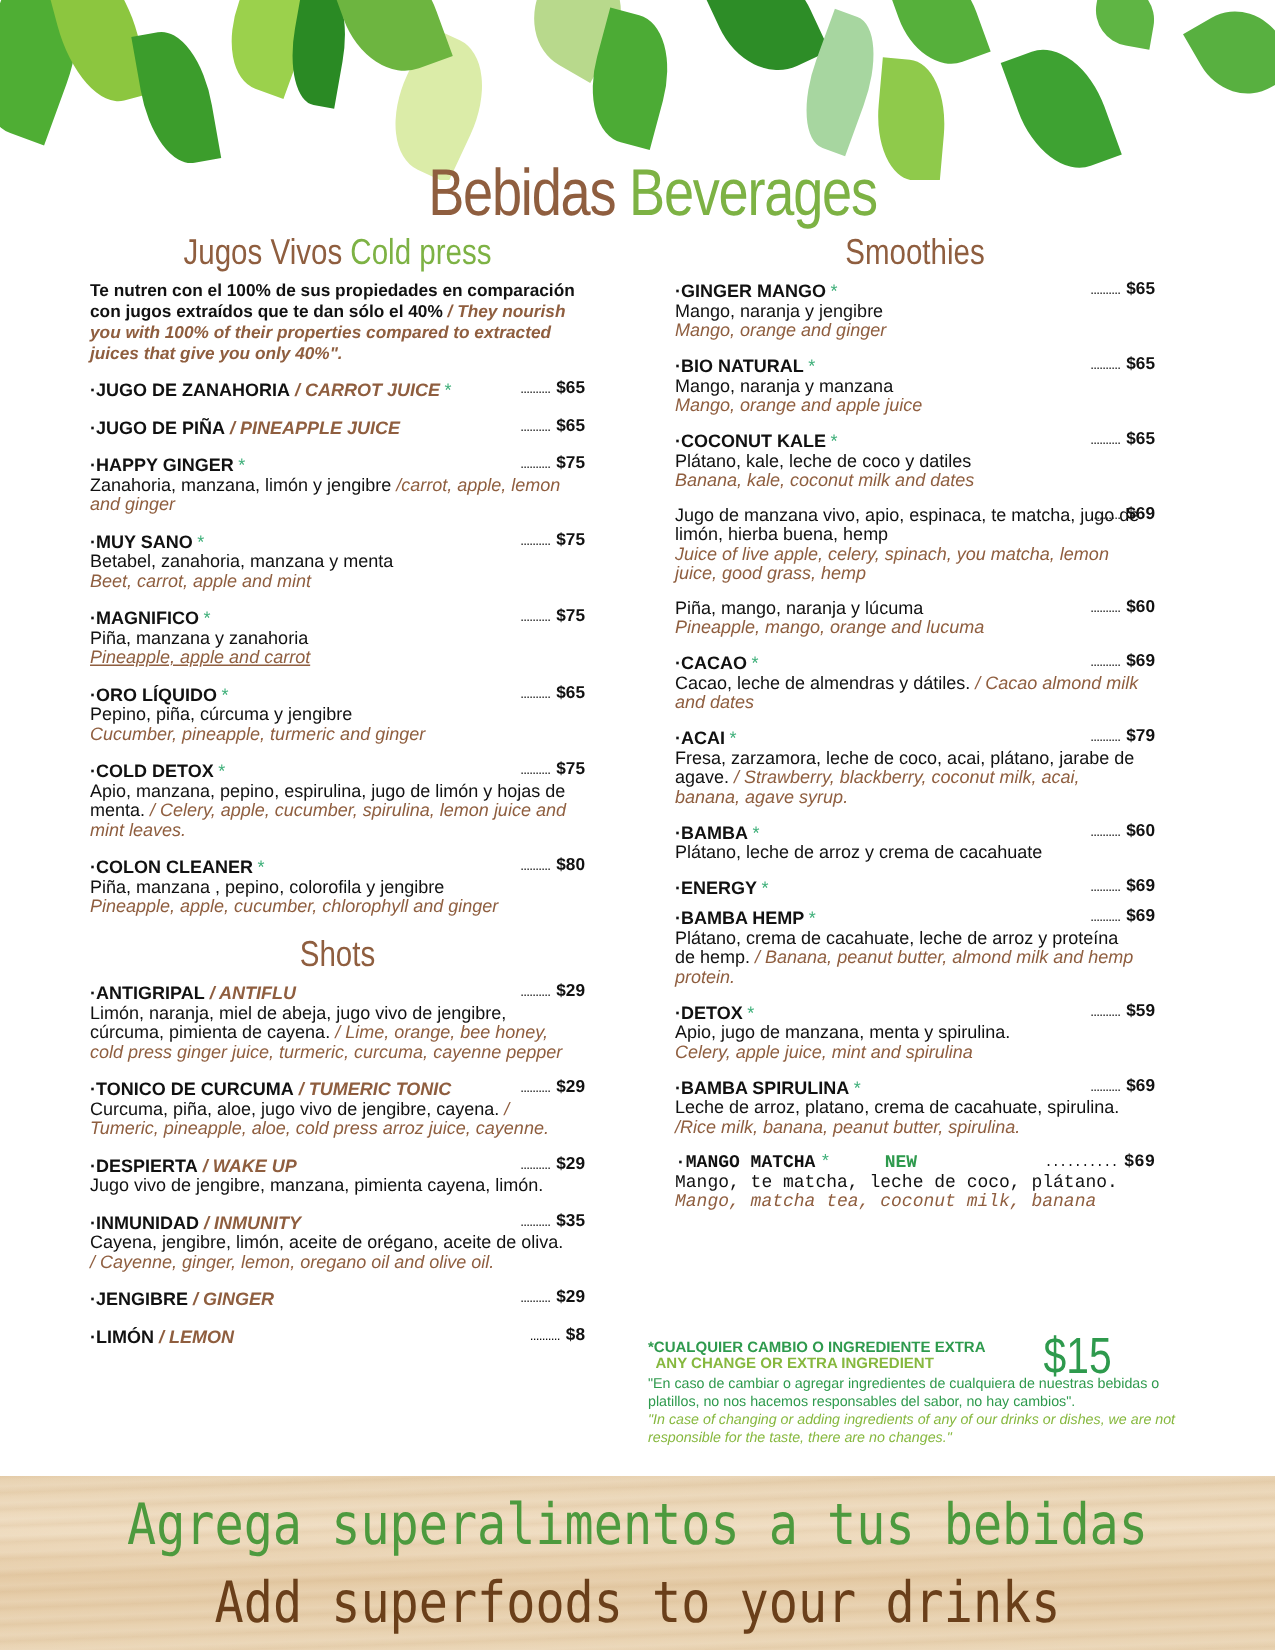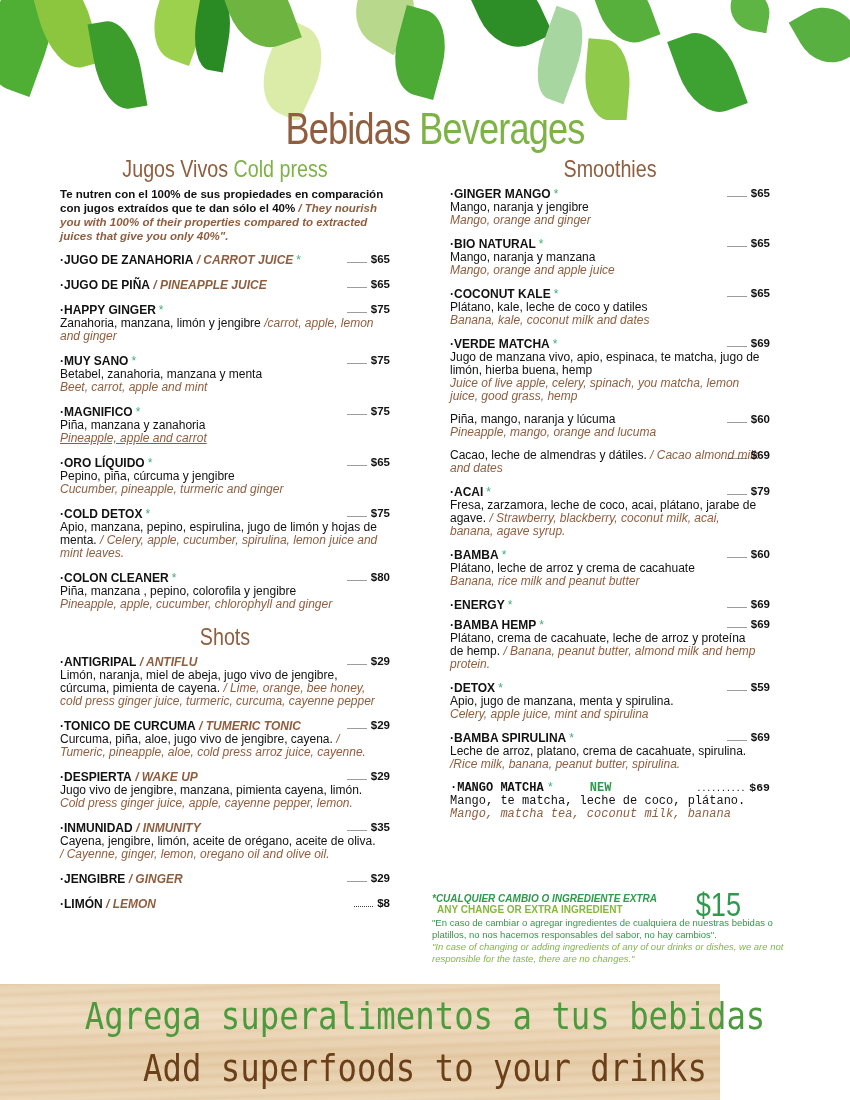--- a/index.html
+++ b/index.html
@@ -27,28 +27,28 @@
 
   .item { position: relative; margin-bottom: 11px; font-family: "Liberation Sans", sans-serif; }
   .item-name { font-size: 12px; font-weight: bold; line-height: 14px; padding-right: 60px; }
   .star { color: #3fb07a; font-weight: normal; margin-left: 3px; }
   .new { color: #2e9a4d; font-weight: bold; margin-left: 36px; }
   .price { position: absolute; right: 0; top: 0; font-size: 11.5px; font-weight: bold; }
   .dots { font-size: 9px; letter-spacing: -0.5px; margin-right: 4px; font-weight: normal; }
   .desc { font-size: 12px; line-height: 13px; padding-right: 8px; }
 
   .note { position: absolute; left: 432px; top: 893px; width: 360px; font-family: "Liberation Sans", sans-serif; }
-  .note-es { font-size: 10px; font-weight: bold; color: #2e9a4d; font-style: italic; }
+  .note-es { font-size: 10px; font-weight: bold; color: #2e9a4d; }
   .note-en { font-size: 10px; font-weight: bold; color: #86b83e; margin-left: 5px; }
   .note-price { position: absolute; left: 258px; top: -8px; font-size: 34px; color: #2e9a4d;
     font-family: "Liberation Sans", sans-serif; transform: scaleX(0.8); }
   .disc-es { font-size: 9.5px; color: #2e9a4d; line-height: 12px; margin-top: 2px; }
   .disc-en { font-size: 9.5px; color: #86b83e; font-style: italic; line-height: 12px; }
 
-  .banner { position: absolute; left: 0; top: 984px; width: 720px; height: 116px;
+  .banner { position: absolute; left: 0; top: 984px; width: 850px; height: 116px;
     background: linear-gradient(180deg, #e8d2b1 0%, #efdcc0 30%, #e5cba6 60%, #ead5b5 100%); }
   .banner-grain { position: absolute; inset: 0;
     background: repeating-linear-gradient(178deg, rgba(190,150,100,0.12) 0px, rgba(190,150,100,0.0) 3px, rgba(255,255,255,0.08) 7px, rgba(190,150,100,0.1) 11px); }
   .banner-line { position: absolute; width: 850px; text-align: center;
     font-family: "DejaVu Sans Mono", monospace; font-size: 38px; transform: scaleX(0.85); transform-origin: 425px 0; }
   .b1 { top: 10px; color: #4d9a3e; }
   .b2 { top: 62px; color: #6a3f1a; }
 </style>
 </head>
 <body>
@@ -135,21 +135,21 @@
         <div class="desc"><span>Limón, naranja, miel de abeja, jugo vivo de jengibre, cúrcuma, pimienta de cayena. </span><span class="en">/ Lime, orange, bee honey, cold press ginger juice, turmeric, curcuma, cayenne pepper</span></div>
       </div>
       <div class="item">
         <div class="item-name"><span>·TONICO DE CURCUMA</span><span class="en-b"> /  TUMERIC TONIC</span></div>
         <div class="price"><span class="dots">..........</span><span>$29</span></div>
         <div class="desc"><span>Curcuma, piña, aloe, jugo vivo de jengibre, cayena.  </span><span class="en">/ Tumeric, pineapple, aloe, cold press arroz juice, cayenne.</span></div>
       </div>
       <div class="item">
         <div class="item-name"><span>·DESPIERTA</span><span class="en-b"> / WAKE UP</span></div>
         <div class="price"><span class="dots">..........</span><span>$29</span></div>
-        <div class="desc"><span>Jugo vivo de jengibre, manzana, pimienta cayena, limón.</span><span class="en" style="display: block;">Cold press ginger juice, apple, cayenne pepper, lemon.</span></div>
+        <div class="desc"><span>Jugo vivo de jengibre, manzana, pimienta cayena, limón.</span></div>
       </div>
       <div class="item">
         <div class="item-name"><span>·INMUNIDAD</span><span class="en-b"> / INMUNITY</span></div>
         <div class="price"><span class="dots">..........</span><span>$35</span></div>
         <div class="desc"><span>Cayena, jengibre, limón, aceite de orégano, aceite de oliva. </span><span class="en">/ Cayenne, ginger, lemon, oregano oil and olive oil.</span></div>
       </div>
       <div class="item">
         <div class="item-name"><span>·JENGIBRE</span><span class="en-b"> / GINGER</span></div>
         <div class="price"><span class="dots">..........</span><span>$29</span></div>
       </div>
@@ -172,41 +172,41 @@
         <div class="item-name"><span>·BIO NATURAL</span><span class="star">*</span></div>
         <div class="price"><span class="dots">..........</span><span>$65</span></div>
         <div class="desc"><span>Mango, naranja y manzana</span><span class="en" style="display: block;">Mango, orange and apple juice</span></div>
       </div>
       <div class="item" style="margin-bottom: 10px;">
         <div class="item-name"><span>·COCONUT KALE</span><span class="star">*</span></div>
         <div class="price"><span class="dots">..........</span><span>$65</span></div>
         <div class="desc"><span>Plátano, kale, leche de coco y datiles</span><span class="en" style="display: block;">Banana, kale, coconut milk and dates</span></div>
       </div>
       <div class="item" style="margin-bottom: 10px;">
-        <div class="item-name"><span>·VERDE  MATCHA</span><span class="star">*</span></div>
         <div class="price"><span class="dots">..........</span><span>$69</span></div>
         <div class="desc"><span>Jugo de manzana vivo, apio, espinaca, te matcha, jugo de limón, hierba buena, hemp</span><span class="en" style="display: block;">Juice of live apple, celery, spinach, you matcha, lemon juice, good grass, hemp</span></div>
       </div>
       <div class="item" style="margin-bottom: 10px;">
         <div class="price"><span class="dots">..........</span><span>$60</span></div>
         <div class="desc"><span>Piña, mango, naranja y lúcuma</span><span class="en" style="display: block;">Pineapple, mango, orange and lucuma</span></div>
       </div>
       <div class="item" style="margin-bottom: 10px;">
+        <div class="item-name"><span>·CACAO</span><span class="star">*</span></div>
         <div class="price"><span class="dots">..........</span><span>$69</span></div>
         <div class="desc"><span>Cacao, leche de almendras y dátiles. </span><span class="en">/ Cacao almond milk and dates</span></div>
       </div>
       <div class="item" style="margin-bottom: 10px;">
         <div class="item-name"><span>·ACAI</span><span class="star">*</span></div>
         <div class="price"><span class="dots">..........</span><span>$79</span></div>
         <div class="desc"><span>Fresa, zarzamora, leche de coco, acai, plátano, jarabe de agave. </span><span class="en">/ Strawberry, blackberry, coconut milk, acai, banana, agave syrup.</span></div>
       </div>
       <div class="item" style="margin-bottom: 10px;">
         <div class="item-name"><span>·BAMBA</span><span class="star">*</span></div>
         <div class="price"><span class="dots">..........</span><span>$60</span></div>
-        <div class="desc"><span>Plátano, leche de arroz y crema de cacahuate</span><span class="en" style="display: block;">Banana, rice milk and peanut butter</span></div>
+        <div class="desc"><span>Plátano, leche de arroz y crema de cacahuate</span></div>
       </div>
       <div class="item" style="margin-bottom: 6px;">
         <div class="item-name"><span>·ENERGY</span><span class="star">*</span></div>
         <div class="price"><span class="dots">..........</span><span>$69</span></div>
       </div>
       <div class="item" style="margin-bottom: 10px;">
         <div class="item-name"><span>·BAMBA HEMP</span><span class="star">*</span></div>
         <div class="price"><span class="dots">..........</span><span>$69</span></div>
         <div class="desc"><span>Plátano, crema de cacahuate, leche de arroz y proteína de hemp. </span><span class="en">/ Banana, peanut butter, almond milk and hemp protein.</span></div>
       </div>

